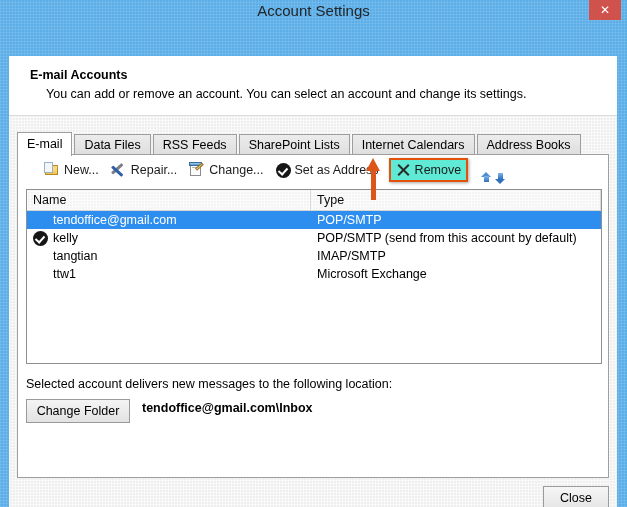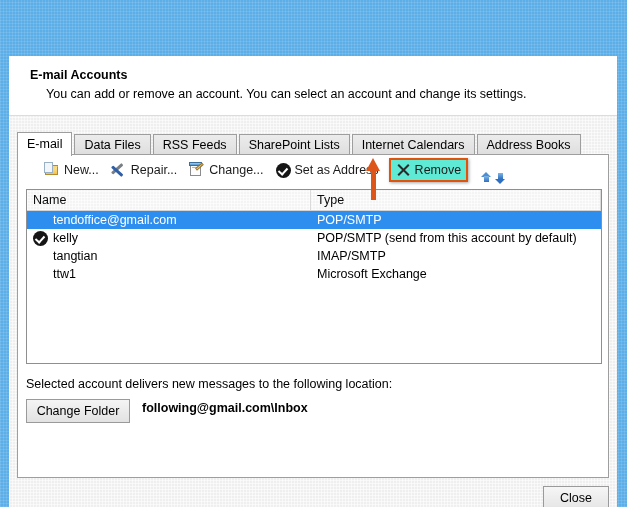--- a/index.html
+++ b/index.html
@@ -315,20 +315,26 @@
     border-right: 7px solid transparent;
     border-bottom: 13px solid #DD5519;
   }
 </style>
 </head>
 <body>
 
 <div id="root">
   <div class="window-frame">
 
+    <div class="titlebar">
+      <div class="title-text">Account Settings</div>
+      <div class="close-btn">
+        <span class="glyph">✕</span>
+      </div>
+    </div>
 
     <div class="dialog">
 
       <div class="header">
         <div class="header-title">E-mail Accounts</div>
         <div class="header-sub">You can add or remove an account. You can select an account and change its settings.</div>
       </div>
 
       <div class="content">
 
@@ -403,21 +409,21 @@
               </div>
               <div class="lb-row">
                 <span class="cell-name">ttw1</span>
                 <span class="cell-type">Microsoft Exchange</span>
               </div>
             </div>
           </div>
 
           <div class="info-label">Selected account delivers new messages to the following location:</div>
           <div class="change-folder-btn">Change Folder</div>
-          <div class="folder-path">following@gmail.com\Inbox</div>
+          <div class="folder-path">tendoffice@gmail.com\Inbox</div>
 
         </div>
 
         <div class="btn-close">Close</div>
       </div>
     </div>
 
     <div class="anno-arrow">
       <div class="head"></div>
       <div class="shaft"></div>

